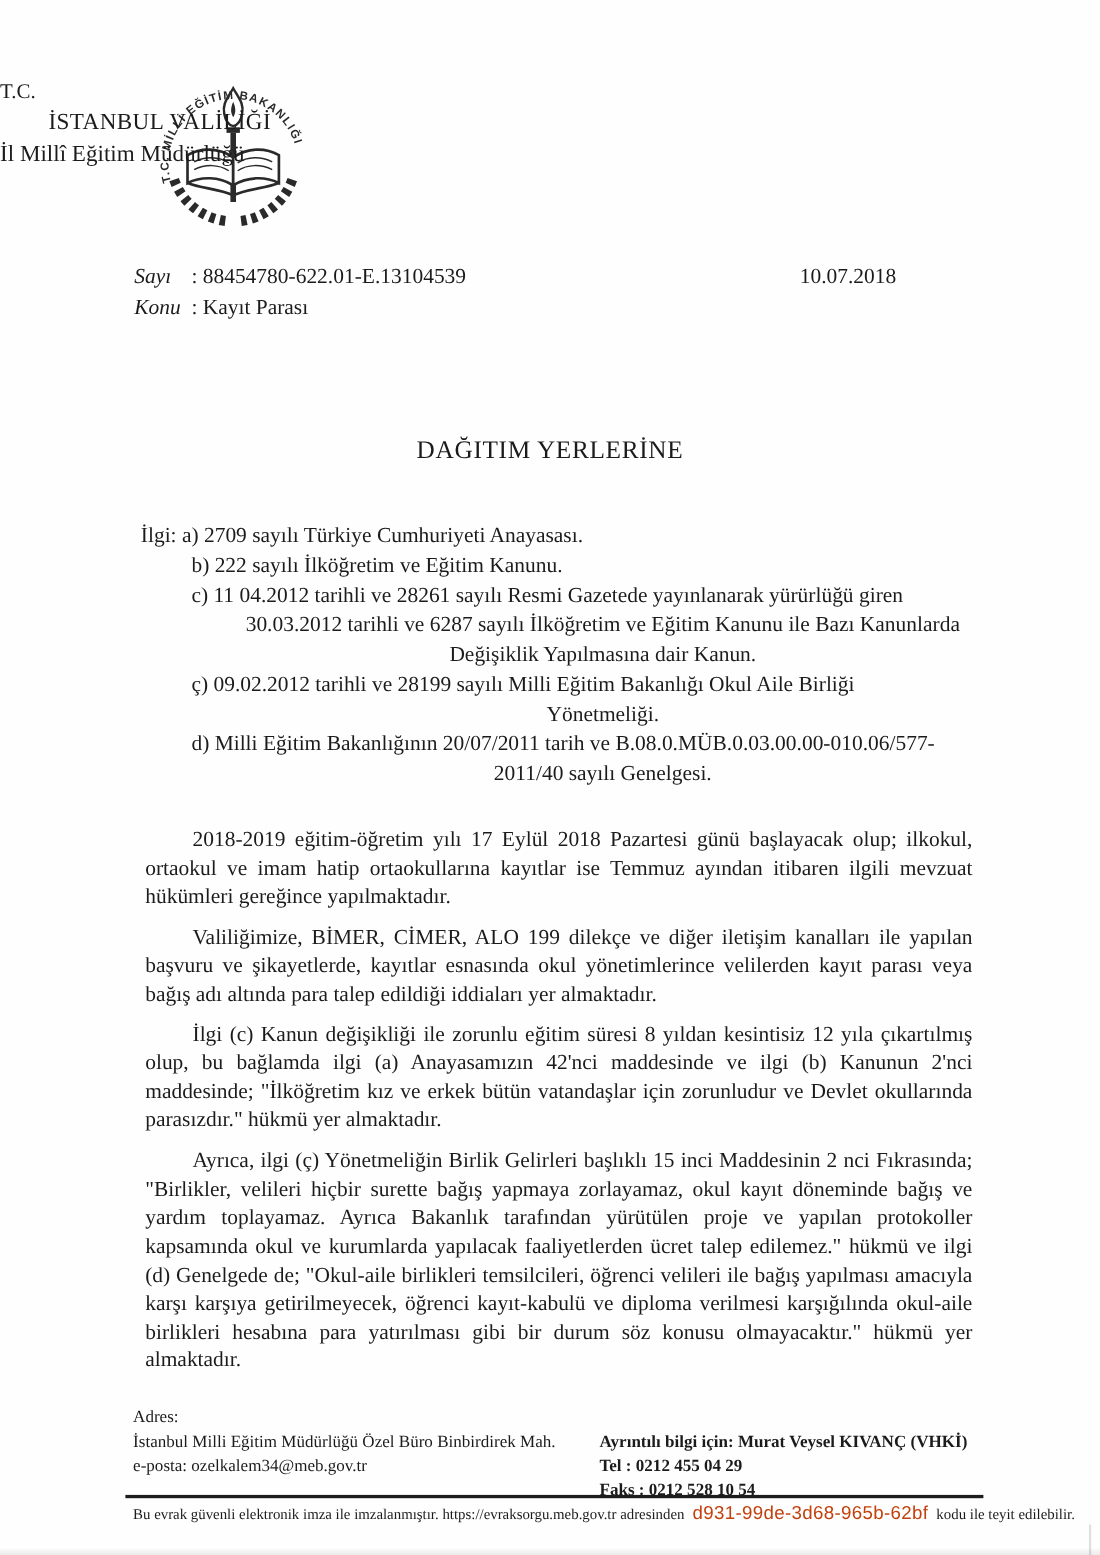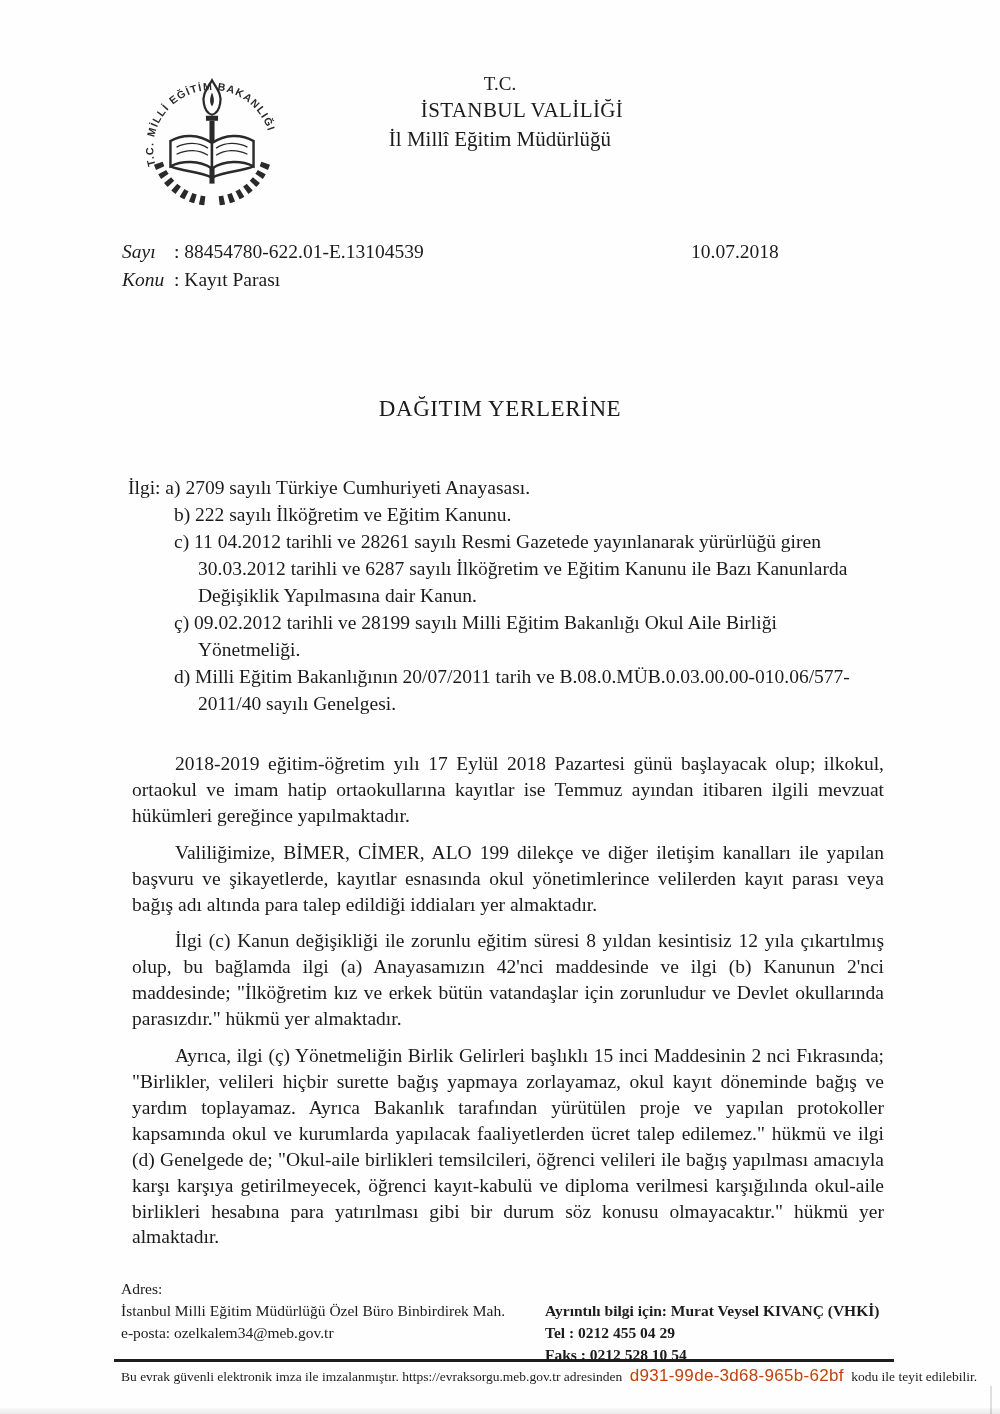--- a/index.html
+++ b/index.html
@@ -9,40 +9,40 @@
     width:1000px; height:1414px;
     margin:0 auto;
     background:#fefefe;
     font-family:"Liberation Serif", serif;
     color:#1b1b1b;
     overflow:hidden;
   }
 
   
   .logo { position:absolute; left:136px; top:66px; width:152px; height:142px; }
-  .letterhead { position:absolute; left:0; top:72px; width:100%; text-align:center; }
+  .letterhead { position:absolute; left:0; top:72px; width:100%; }
   .letterhead .l1 { font-size:19px; line-height:24px; }
   .letterhead .l2 { font-size:21px; line-height:28px; letter-spacing:0.4px;margin-left:44px; }
   .letterhead .l3 { font-size:21px; line-height:30px; }
 
   
   .meta { position:absolute; left:122px; top:238px; width:760px; font-size:19.5px; line-height:28px; }
   .meta .lbl { display:inline-block; width:52px;font-style:italic; }
-  .meta .date { position:absolute; left:569px; top:0; }
+  .meta .date { position:absolute; left:605px; top:0; }
 
   
   .recipient { position:absolute; left:0; top:396px; width:100%; text-align:center;
                font-size:23px; letter-spacing:0.6px; }
 
   
   .references { position:absolute; left:128px; top:474px; width:770px;
                 font-size:19.5px; line-height:27px; }
   .references .ind-0 { padding-left:0; }
   .references .ind-1 { padding-left:46px; }
-  .references .ind-2 { padding-left:70px; }
+  .references .ind-2 { padding-left:70px;text-align:center; }
 
   
   .body-text { position:absolute; left:121px; top:740px; width:774px;
                font-size:19.5px; line-height:25.9px; text-align:justify; }
   .body-text p { margin:11px; text-indent:43px; }
 
   
   .footer { position:absolute; left:121px; top:1278px; width:774px;
             font-size:15.5px; line-height:22px; }
   .footer .col-right { position:absolute; left:424px; top:22px;font-weight:bold; }

